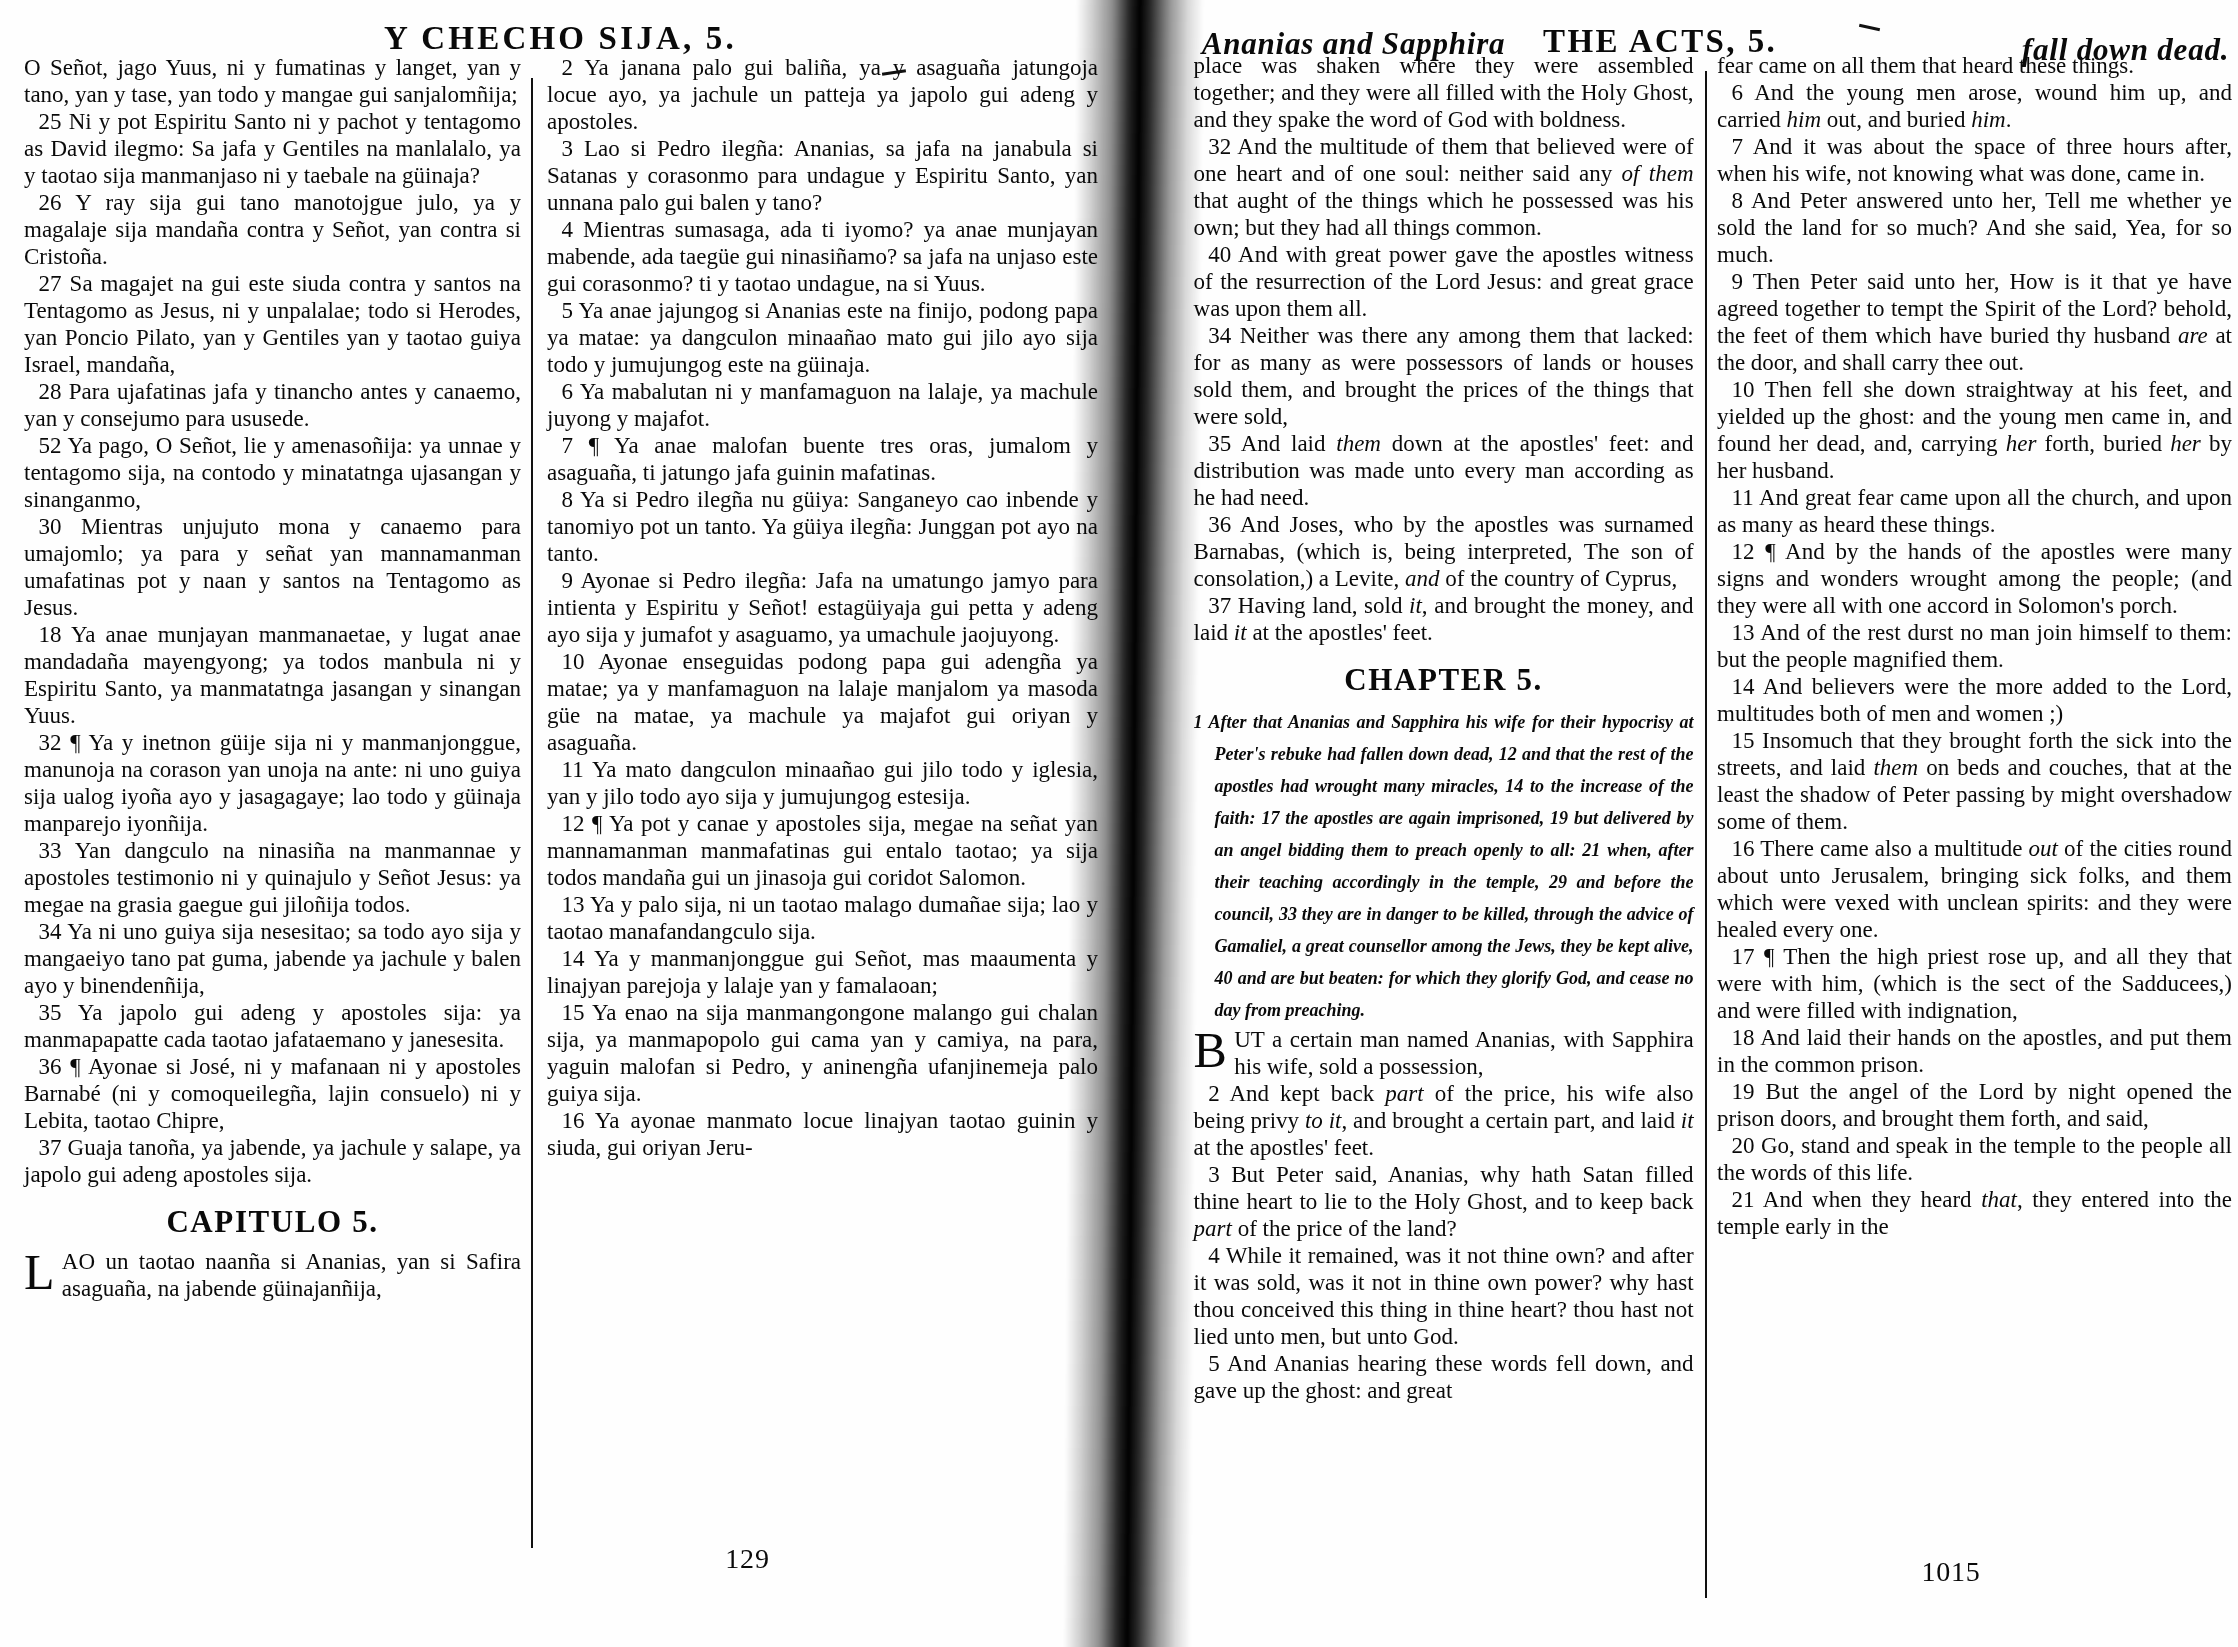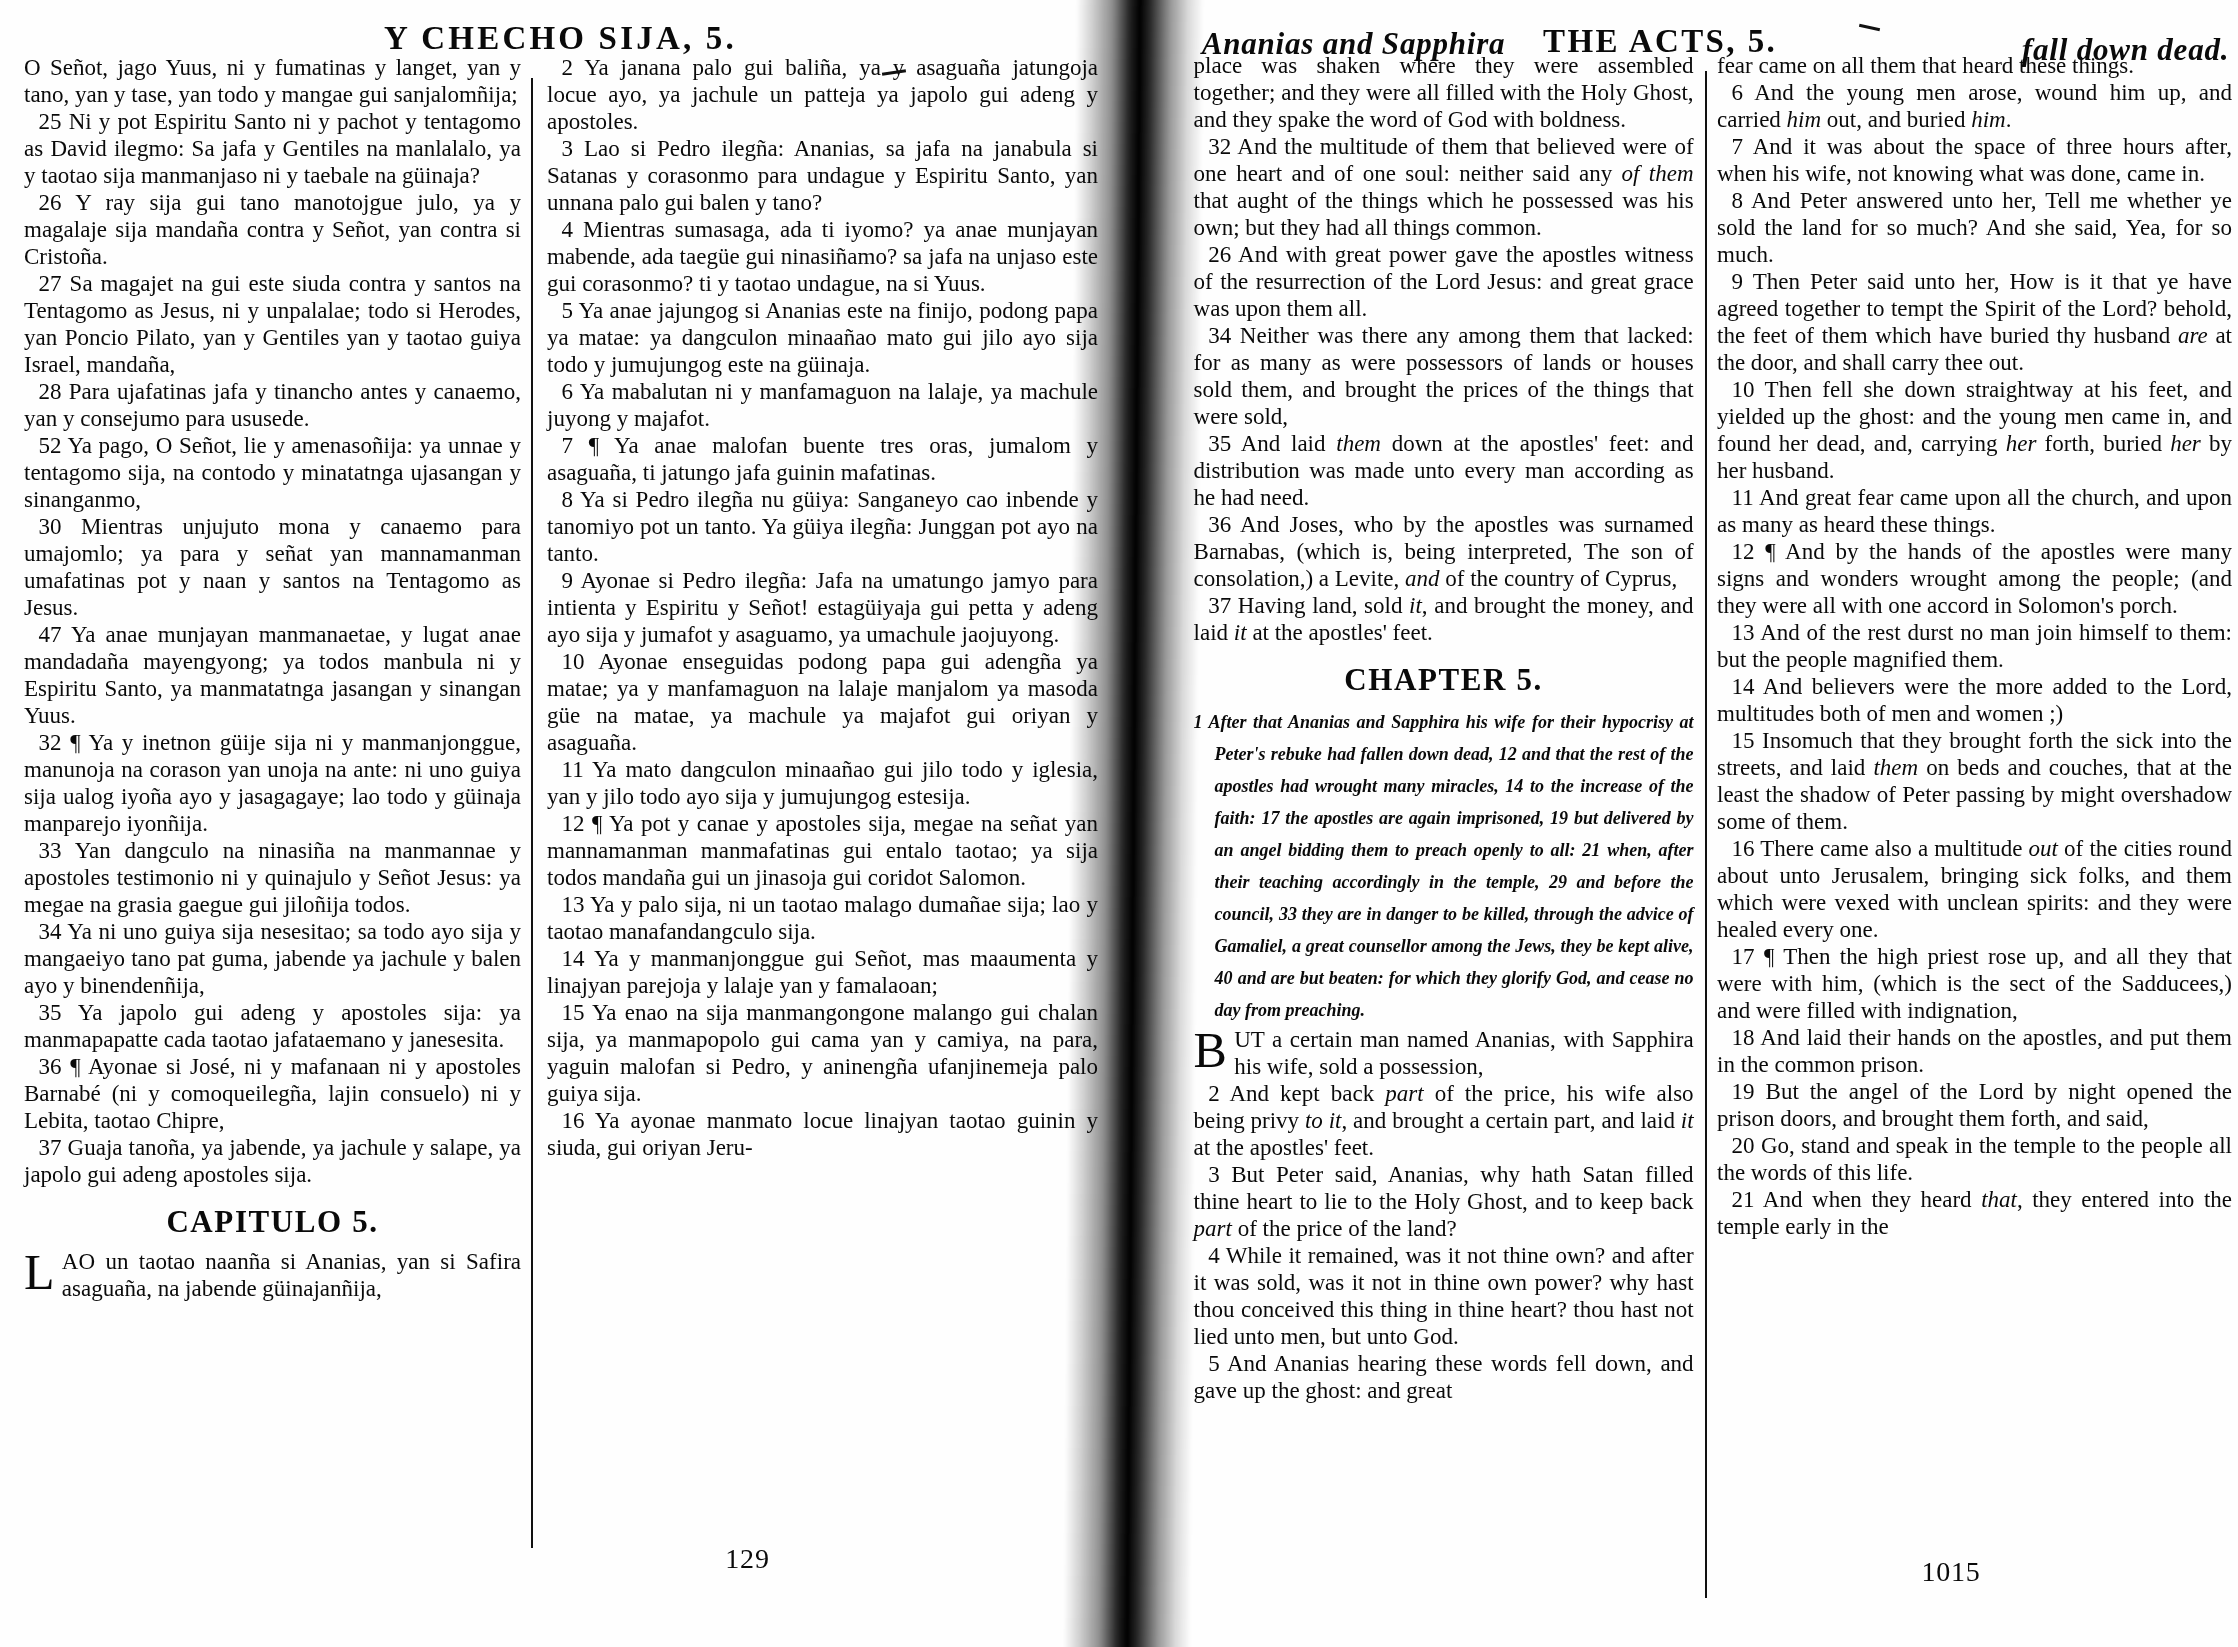--- a/index.html
+++ b/index.html
@@ -59,21 +59,21 @@
   <div class="running-head head-center-left">Y CHECHO SIJA, 5.</div>
 
   <div class="column" style="left:24px;top:54px;width:497px;">
     <p class="cont">O Señot, jago Yuus, ni y fumatinas y langet, yan y tano, yan y tase, yan todo y mangae gui sanjalomñija;</p>
     <p>25 Ni y pot Espiritu Santo ni y pachot y tentagomo as David ilegmo: Sa jafa y Gentiles na manlalalo, ya y taotao sija manmanjaso ni y taebale na güinaja?</p>
     <p>26 Y ray sija gui tano manotojgue julo, ya y magalaje sija mandaña contra y Señot, yan contra si Cristoña.</p>
     <p>27 Sa magajet na gui este siuda contra y santos na Tentagomo as Jesus, ni y unpalalae; todo si Herodes, yan Poncio Pilato, yan y Gentiles yan y taotao guiya Israel, mandaña,</p>
     <p>28 Para ujafatinas jafa y tinancho antes y canaemo, yan y consejumo para ususede.</p>
     <p>52 Ya pago, O Señot, lie y amenasoñija: ya unnae y tentagomo sija, na contodo y minatatnga ujasangan y sinanganmo,</p>
     <p>30 Mientras unjujuto mona y canaemo para umajomlo; ya para y señat yan mannamanman umafatinas pot y naan y santos na Tentagomo as Jesus.</p>
-    <p>47 Ya anae munjayan manmanaetae, y lugat anae mandadaña mayengyong; ya todos manbula ni y Espiritu Santo, ya manmatatnga jasangan y sinangan Yuus.</p>
+    <p>18 Ya anae munjayan manmanaetae, y lugat anae mandadaña mayengyong; ya todos manbula ni y Espiritu Santo, ya manmatatnga jasangan y sinangan Yuus.</p>
     <p>32 ¶ Ya y inetnon güije sija ni y manmanjonggue, manunoja na corason yan unoja na ante: ni uno guiya sija ualog iyoña ayo y jasagagaye; lao todo y güinaja manparejo iyonñija.</p>
     <p>33 Yan dangculo na ninasiña na manmannae y apostoles testimonio ni y quinajulo y Señot Jesus: ya megae na grasia gaegue gui jiloñija todos.</p>
     <p>34 Ya ni uno guiya sija nesesitao; sa todo ayo sija y mangaeiyo tano pat guma, jabende ya jachule y balen ayo y binendenñija,</p>
     <p>35 Ya japolo gui adeng y apostoles sija: ya manmapapatte cada taotao jafataemano y janesesita.</p>
     <p>36 ¶ Ayonae si José, ni y mafanaan ni y apostoles Barnabé (ni y comoqueilegña, lajin consuelo) ni y Lebita, taotao Chipre,</p>
     <p>37 Guaja tanoña, ya jabende, ya jachule y salape, ya japolo gui adeng apostoles sija.</p>
     <h2 class="chapter-heading">CAPITULO 5.</h2>
     <p class="drop-p"><span class="dropcap">L</span><span>AO un taotao naanña si Ananias, yan si Safira asaguaña, na jabende güinajanñija,</span></p>
   </div>
 
@@ -107,21 +107,21 @@
 
 <div class="scan-page" style="left:1192px;width:1047px;">
 
   <div class="running-head head-italic" style="left:9.7px;top:26px;">Ananias and Sapphira</div>
   <div class="running-head head-bold" style="left:351px;top:23px;">THE ACTS, 5.</div>
   <div class="running-head head-italic" style="right:9.7px;top:32px;font-family:Liberation Serif, serif;">fall down dead.</div>
 
   <div class="column" style="left:1.6px;top:52px;width:500px;">
     <p class="cont">place was shaken where they were assembled together; and they were all filled with the Holy Ghost, and they spake the word of God with boldness.</p>
     <p>32 And the multitude of them that believed were of one heart and of one soul: neither said any <i>of them</i> that aught of the things which he possessed was his own; but they had all things common.</p>
-    <p>26 And with great power gave the apostles witness of the resurrection of the Lord Jesus: and great grace was upon them all.</p>
+    <p>40 And with great power gave the apostles witness of the resurrection of the Lord Jesus: and great grace was upon them all.</p>
     <p>34 Neither was there any among them that lacked: for as many as were possessors of lands or houses sold them, and brought the prices of the things that were sold,</p>
     <p>35 And laid <i>them</i> down at the apostles' feet: and distribution was made unto every man according as he had need.</p>
     <p>36 And Joses, who by the apostles was surnamed Barnabas, (which is, being interpreted, The son of consolation,) a Levite, <i>and</i> of the country of Cyprus,</p>
     <p>37 Having land, sold <i>it</i>, and brought the money, and laid <i>it</i> at the apostles' feet.</p>
     <h2 class="chapter-heading">CHAPTER 5.</h2>
     <p class="summary">1 After that Ananias and Sapphira his wife for their hypocrisy at Peter's rebuke had fallen down dead, 12 and that the rest of the apostles had wrought many miracles, 14 to the increase of the faith: 17 the apostles are again imprisoned, 19 but delivered by an angel bidding them to preach openly to all: 21 when, after their teaching accordingly in the temple, 29 and before the council, 33 they are in danger to be killed, through the advice of Gamaliel, a great counsellor among the Jews, they be kept alive, 40 and are but beaten: for which they glorify God, and cease no day from preaching.</p>
     <p class="drop-p"><span class="dropcap">B</span><span>UT a certain man named Ananias, with Sapphira his wife, sold a possession,</span></p>
     <p>2 And kept back <i>part</i> of the price, his wife also being privy <i>to it</i>, and brought a certain part, and laid <i>it</i> at the apostles' feet.</p>
     <p>3 But Peter said, Ananias, why hath Satan filled thine heart to lie to the Holy Ghost, and to keep back <i>part</i> of the price of the land?</p>
     <p>4 While it remained, was it not thine own? and after it was sold, was it not in thine own power? why hast thou conceived this thing in thine heart? thou hast not lied unto men, but unto God.</p>

